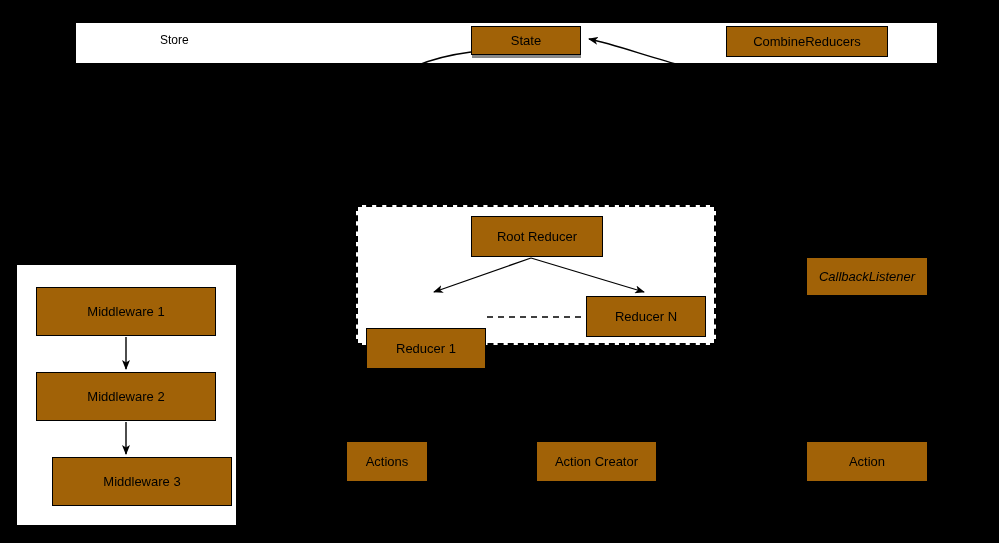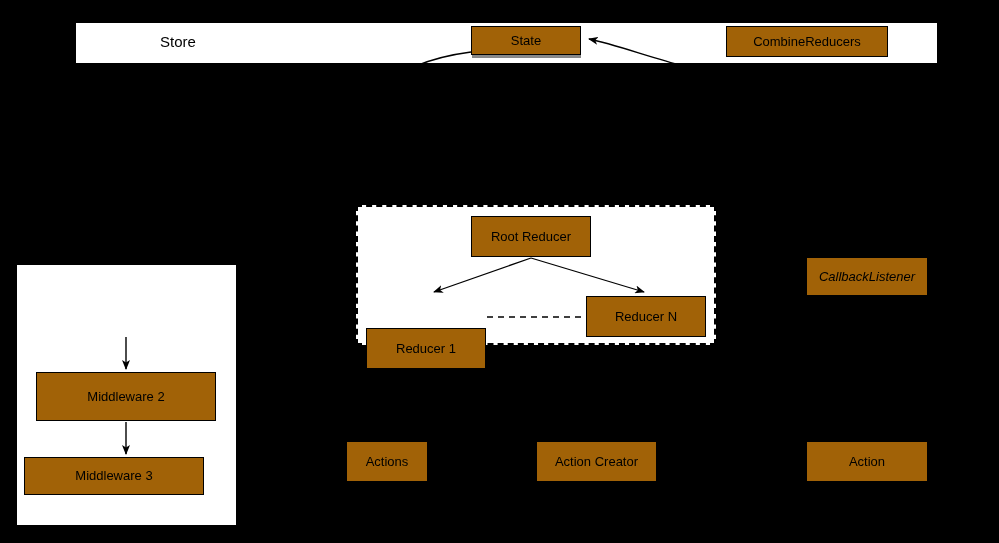--- a/index.html
+++ b/index.html
@@ -41,21 +41,21 @@
   }
   .dashed-panel {
     position: absolute;
     box-sizing: border-box;
     background: #ffffff;
     border: 2px dashed #000000;
   }
   .panel-label {
     position: absolute;
     color: #000000;
-    font-size: 15px;
+    font-size: 12px;
     white-space: nowrap;
   }
   svg.edges {
     position: absolute;
     left: 0;
     top: 0;
     width: 999px;
     height: 543px;
     overflow: visible;
     pointer-events: none;
@@ -102,38 +102,41 @@
 
   <div class="node bordered" style="left:471px; top:26px; width:110px; height:29px;">
     <span>State</span>
   </div>
   <div class="shadow-bar" style="left:472px; top:55px; width:109px;"></div>
 
   <div class="node bordered" style="left:726px; top:26px; width:162px; height:31px;text-align:right;">
     <span>CombineReducers</span>
   </div>
 
-  <div class="node bordered" style="left:471px; top:216px; width:120px; height:41px;">
+  <div class="node bordered" style="left:471px; top:216px; width:132px; height:41px;">
     <span>Root Reducer</span>
   </div>
 
   <div class="node bordered" style="left:366px; top:296px; width:120px; height:41px;margin-top:32px;">
     <span>Reducer 1</span>
   </div>
 
   <div class="node bordered" style="left:586px; top:296px; width:120px; height:41px;">
     <span>Reducer N</span>
   </div>
 
+  <div class="node bordered" style="left:36px; top:287px; width:180px; height:49px;">
+    <span>Middleware 1</span>
+  </div>
 
   <div class="node bordered" style="left:36px; top:372px; width:180px; height:49px;">
     <span>Middleware 2</span>
   </div>
 
-  <div class="node bordered" style="left:24px; top:457px; width:180px; height:38px;">
+  <div class="node bordered" style="left:52px; top:457px; width:180px; height:49px;">
     <span>Middleware 3</span>
   </div>
 
   <div class="node noborder" style="left:807px; top:258px; width:120px; height:37px;font-style:italic;">
     <span>CallbackListener</span>
   </div>
 
   <div class="node noborder" style="left:347px; top:442px; width:80px; height:39px;align-items:center;">
     <span>Actions</span>
   </div>

